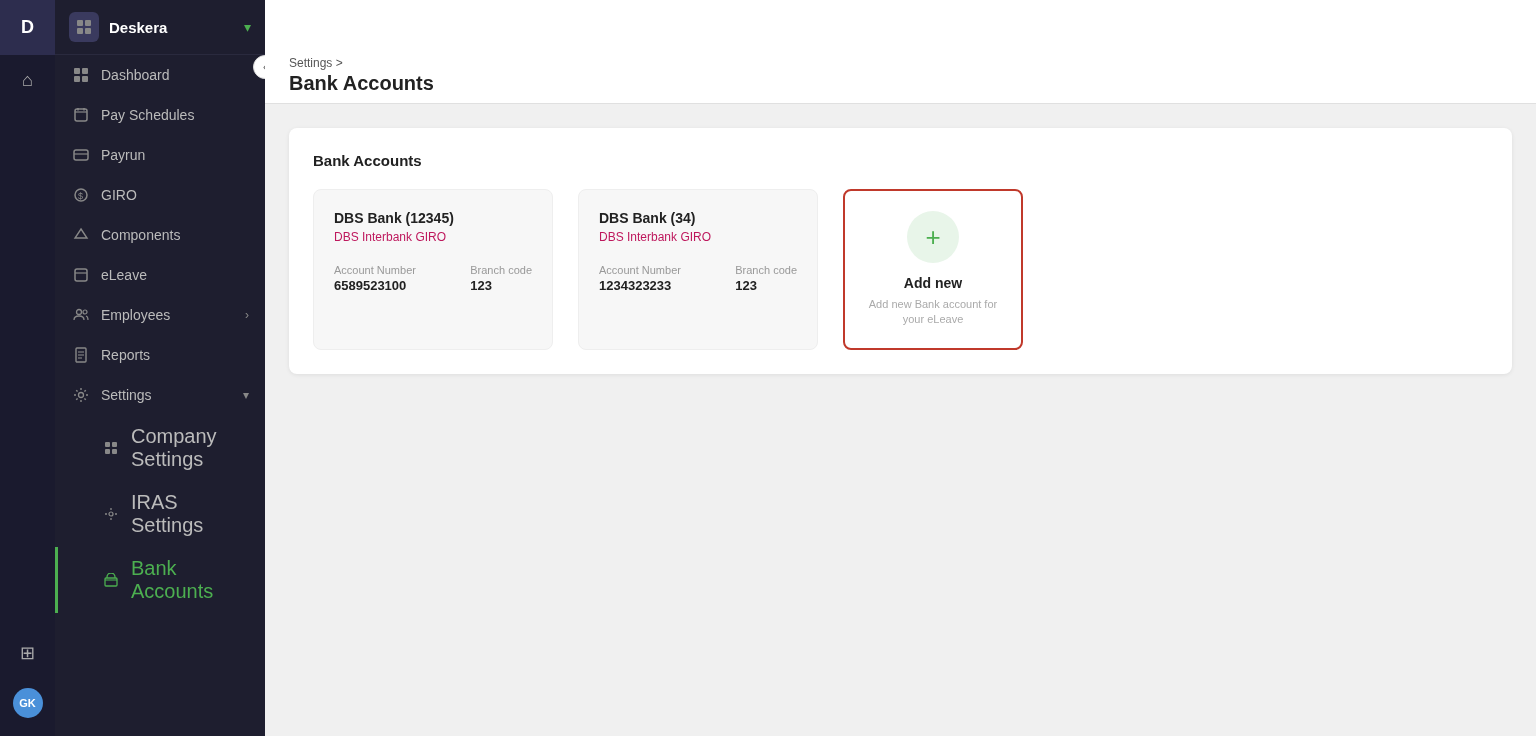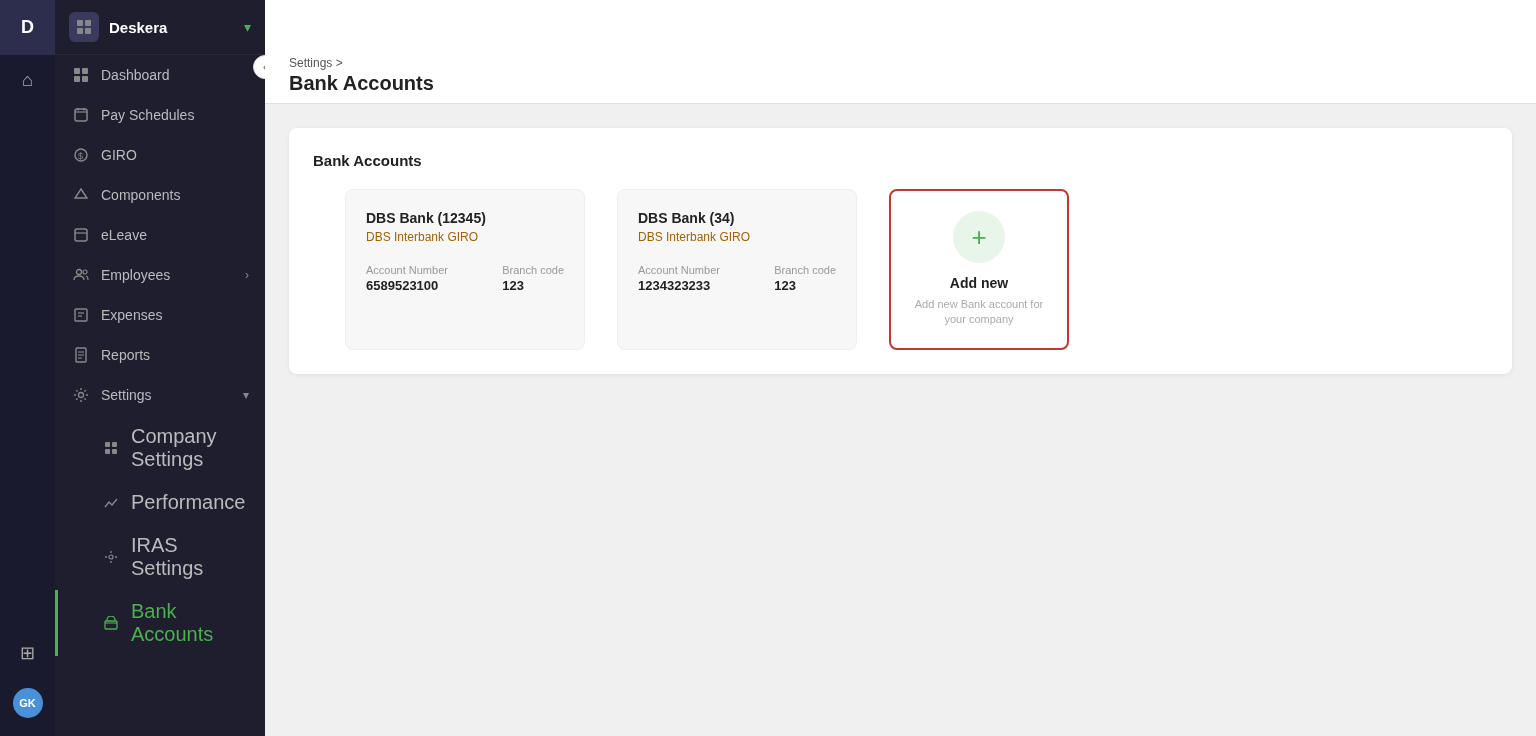--- a/index.html
+++ b/index.html
@@ -171,42 +171,41 @@
       box-shadow: 0 1px 4px rgba(0,0,0,0.08);
     }
     .card-title {
       font-size: 15px;
       font-weight: 600;
       color: #222;
       margin-bottom: 20px;
     }
     .accounts-grid {
       display: flex;
-      gap: 32px;
+      gap: 25px;
       flex-wrap: wrap;
-      margin-left: 32px;
     }
     .bank-card {
       background: #f7f7f7;
       border-radius: 8px;
       padding: 20px;
       width: 240px;
       min-height: 160px;
       cursor: pointer;
       border: 1px solid #eee;
     }
     .bank-card-name {
       font-size: 14px;
       font-weight: 600;
       color: #222;
       margin-bottom: 4px;
     }
     .bank-card-type {
       font-size: 12px;
-      color: #a16207;
+      color: #be185d;
       margin-bottom: 20px;
     }
     .bank-card-row {
       display: flex;
       justify-content: space-between;
       gap: 16px;
     }
     .bank-card-field label {
       display: block;
       font-size: 11px;
@@ -307,20 +306,29 @@
       <svg width="16" height="16" viewBox="0 0 16 16" fill="none">
           <rect x="2" y="2" width="12" height="12" rx="2" stroke="#888" stroke-width="1.5" fill="none"></rect>
           <line x1="2" y1="5" x2="14" y2="5" stroke="#888" stroke-width="1.2"></line>
           <line x1="5" y1="1" x2="5" y2="3.5" stroke="#888" stroke-width="1.5"></line>
           <line x1="11" y1="1" x2="11" y2="3.5" stroke="#888" stroke-width="1.5"></line>
         </svg>
     </div>
     <span class="nav-item-label">Pay Schedules</span>
   </div>
 
+  <div class="nav-item">
+    <div class="nav-item-icon">
+      <svg width="16" height="16" viewBox="0 0 16 16" fill="none">
+          <rect x="1" y="3" width="14" height="10" rx="2" stroke="#888" stroke-width="1.5" fill="none"></rect>
+          <line x1="1" y1="7" x2="15" y2="7" stroke="#888" stroke-width="1.2"></line>
+        </svg>
+    </div>
+    <span class="nav-item-label">Payrun</span>
+  </div>
 
   <div class="nav-item">
     <div class="nav-item-icon">
       <svg width="16" height="16" viewBox="0 0 16 16" fill="none">
           <circle cx="8" cy="8" r="6" stroke="#888" stroke-width="1.5" fill="none"></circle>
           <text x="5" y="12" fill="#888" font-size="9">$</text>
         </svg>
     </div>
     <span class="nav-item-label">GIRO</span>
   </div>
@@ -350,30 +358,20 @@
           <circle cx="6" cy="5" r="2.5" stroke="#888" stroke-width="1.3" fill="none"></circle>
           <path d="M1 13c0-3 2-4 5-4s5 1 5 4" stroke="#888" stroke-width="1.3" fill="none"></path>
           <circle cx="12" cy="5" r="2" stroke="#888" stroke-width="1.2" fill="none"></circle>
           <path d="M13 9c1.5 0.5 2 1.5 2 4" stroke="#888" stroke-width="1.2" fill="none"></path>
         </svg>
     </div>
     <span class="nav-item-label">Employees</span>
     <span class="nav-item-chevron">›</span>
   </div>
 
-  <div class="nav-item">
-    <div class="nav-item-icon">
-      <svg width="16" height="16" viewBox="0 0 16 16" fill="none">
-          <rect x="2" y="2" width="12" height="12" rx="1" stroke="#888" stroke-width="1.4" fill="none"></rect>
-          <line x1="5" y1="6" x2="11" y2="6" stroke="#888" stroke-width="1.2"></line>
-          <line x1="5" y1="9" x2="9" y2="9" stroke="#888" stroke-width="1.2"></line>
-        </svg>
-    </div>
-    <span class="nav-item-label">Expenses</span>
-  </div>
 
   <div class="nav-item">
     <div class="nav-item-icon">
       <svg width="16" height="16" viewBox="0 0 16 16" fill="none">
           <rect x="3" y="1" width="10" height="14" rx="1" stroke="#888" stroke-width="1.4" fill="none"></rect>
           <line x1="5" y1="5" x2="11" y2="5" stroke="#888" stroke-width="1.1"></line>
           <line x1="5" y1="8" x2="11" y2="8" stroke="#888" stroke-width="1.1"></line>
           <line x1="5" y1="11" x2="9" y2="11" stroke="#888" stroke-width="1.1"></line>
         </svg>
     </div>
@@ -396,28 +394,20 @@
       <svg width="14" height="14" viewBox="0 0 14 14" fill="none">
           <rect x="1" y="1" width="5" height="5" rx="1" fill="#888"></rect>
           <rect x="8" y="1" width="5" height="5" rx="1" fill="#888"></rect>
           <rect x="1" y="8" width="5" height="5" rx="1" fill="#888"></rect>
           <rect x="8" y="8" width="5" height="5" rx="1" fill="#888"></rect>
         </svg>
     </span>
     <span>Company Settings</span>
   </div>
 
-  <div class="nav-sub-item">
-    <span class="nav-item-icon">
-      <svg width="14" height="14" viewBox="0 0 14 14" fill="none">
-          <polyline points="1,11 5,6 8,9 13,3" stroke="#888" stroke-width="1.4" fill="none"></polyline>
-        </svg>
-    </span>
-    <span>Performance</span>
-  </div>
 
   <div class="nav-sub-item">
     <span class="nav-item-icon">
       <svg width="14" height="14" viewBox="0 0 14 14" fill="none">
           <circle cx="7" cy="7" r="2" stroke="#888" stroke-width="1.2" fill="none"></circle>
           <path d="M7 1v2M7 11v2M1 7h2M11 7h2" stroke="#888" stroke-width="1.3"></path>
         </svg>
     </span>
     <span>IRAS Settings</span>
   </div>
@@ -477,19 +467,19 @@
               <div class="value">123</div>
             </div>
           </div>
         </div>
 
         <div class="add-new-card">
           <div class="add-icon-circle">
             <span>+</span>
           </div>
           <div class="add-new-label">Add new</div>
-          <div class="add-new-desc">Add new Bank account for your company</div>
+          <div class="add-new-desc">Add new Bank account for your eLeave</div>
         </div>
 
       </div>
     </div>
   </div>
 </div>
 
 </body></html>

